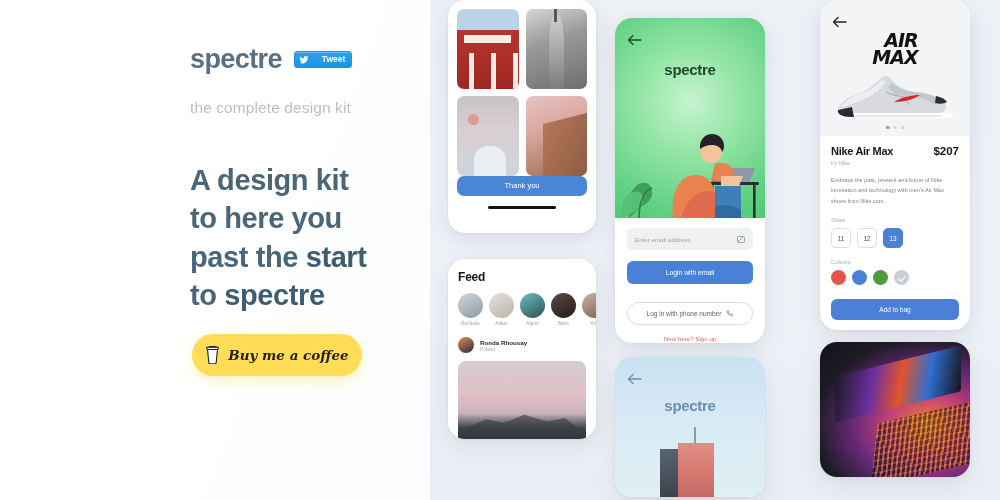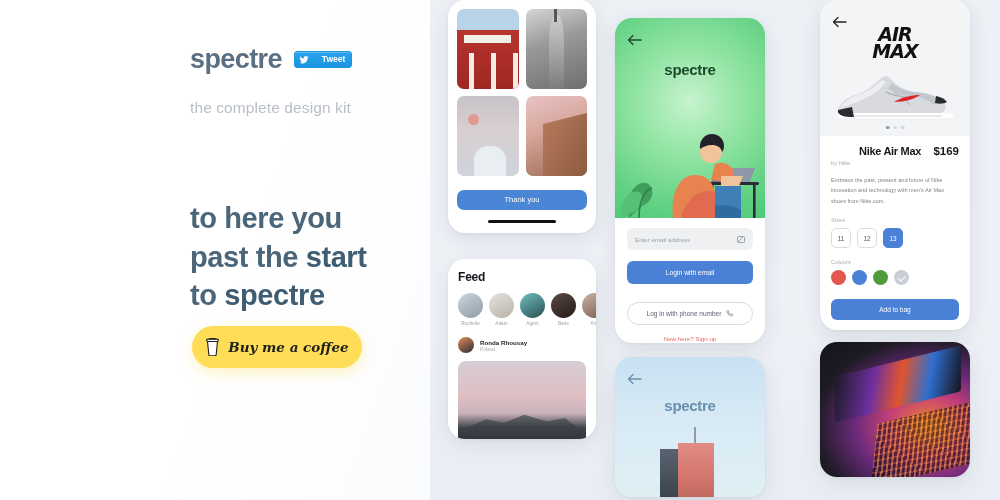--- a/index.html
+++ b/index.html
@@ -46,21 +46,21 @@
     margin-top: 42px;
     width: 166px; height: 47px;
     background: #2e3d81; border-radius: 24px;
     color: #fff; font-size: 14.5px; font-weight: 700;
     display: flex; align-items: center; justify-content: center;
     letter-spacing: .1px;
     box-shadow: 0 6px 16px rgba(46,61,129,.22);
     cursor: pointer;
   }
   .btn-coffee {
-    margin-top: 12px; margin-left: 2px;
+    margin-top: 20px; margin-left: 2px;
     width: 170px; height: 42px;
     background: #ffdd57; border-radius: 21px;
     display: flex; align-items: center; justify-content: center; gap: 8px;
     color: #20211f; font-size: 13.5px;
     font-family: "DejaVu Serif", serif; font-style: italic; font-weight: 700;
     box-shadow: 0 5px 14px rgba(255,221,87,.35);
     cursor: pointer;
   }
   .cup { width: 15px; height: 18px; position: relative; }
   .cup svg { display: block; }
@@ -172,31 +172,31 @@
   .blue-title { text-align: center; margin-top: 40px; font-size: 15px; font-weight: 800; color: #6a8fae; letter-spacing: -0.3px; }
   .tower { position: absolute; left: 50%; transform: translateX(-50%); bottom: 0; width: 68px; height: 62px; }
   .tower .body { position:absolute; bottom:0; left:22px; width:36px; height:54px; background: linear-gradient(180deg,#e08d84 0%,#d4776e 60%,#c26a62 100%); }
   .tower .dark { position:absolute; bottom:0; left:4px; width:22px; height:48px; background: linear-gradient(180deg,#5a6470,#3b434d); }
   .tower .spire { position:absolute; bottom:54px; left:38px; width:2px; height:16px; background:#8e9aa6; }
 
   
   .p-nike { width: 150px; height: 330px; }
   .nike-hero { height: 136px; background: #f3f4f6; position: relative; }
   .airmax {
-    position: absolute; left: 50%; transform: translateX(-50%); top: 26px;
+    position: absolute; left: 50%; transform: translateX(-50%); top: 32px;
     font-family: "DejaVu Sans", sans-serif; font-weight: 800; font-style: italic;
-    font-size: 19px; line-height: .92; color: #111; letter-spacing: -1px; text-align: center;
+    font-size: 19px; line-height: .92; color: #111; letter-spacing: -1px; text-align: right;
   }
   .shoe { position: absolute; left: 12px; right: 10px; top: 66px; height: 58px; }
   .dots { position: absolute; left: 50%; transform: translateX(-50%); bottom: 7px; display: flex; gap: 4px; }
   .dot { width: 3.5px; height: 3.5px; border-radius: 50%; background: #d2d5da; }
   .dot.on { background: #9aa0a8; }
   .nike-body { padding: 9px 11px 0; }
   .nrow { display: flex; align-items: baseline; justify-content: space-between; }
-  .nname { font-size: 11px; font-weight: 800; color: #14181d; letter-spacing: -.3px; margin-left: 28px; }
+  .nname { font-size: 11px; font-weight: 800; color: #14181d; letter-spacing: -.3px; }
   .nprice { font-size: 11.5px; font-weight: 800; color: #14181d; }
   .nby { font-size: 5.8px; color: #a8aeb5; margin-top: 3px; }
   .ndesc { font-size: 5.6px; line-height: 1.85; color: #7d848c; margin-top: 9px; }
   .sec-label { font-size: 5.8px; color: #a8aeb5; margin-top: 11px; }
   .sizes { display: flex; gap: 6px; margin-top: 5px; }
   .size {
     width: 20px; height: 20px; border: 1px solid #d9dde3; border-radius: 5px;
     display: flex; align-items: center; justify-content: center;
     font-size: 6.4px; color: #4f565e; cursor: pointer;
   }
@@ -244,21 +244,21 @@
         <svg viewBox="0 0 24 24">
           <path fill="#ffffff" d="M23 4.9a9 9 0 0 1-2.6.7 4.5 4.5 0 0 0 2-2.5 9 9 0 0 1-2.9 1.1 4.5 4.5 0 0 0-7.7 4.1A12.8 12.8 0 0 1 2.5 3.6a4.5 4.5 0 0 0 1.4 6 4.4 4.4 0 0 1-2-.6 4.5 4.5 0 0 0 3.6 4.4 4.5 4.5 0 0 1-2 .1 4.5 4.5 0 0 0 4.2 3.1A9 9 0 0 1 1 18.5a12.7 12.7 0 0 0 6.9 2c8.3 0 12.8-6.9 12.8-12.8v-.6A9 9 0 0 0 23 4.9z"></path>
         </svg>
         <span>Tweet</span>
       </div>
     </div>
 
     <div class="tagline">the complete design kit</div>
 
     <h1 class="headline">
-      <br>
+      <span>A design kit</span><br>
       <span>to here you</span><br>
       <span>past the </span><span class="hl">start</span><br>
       <span>to </span><span class="hl">spectre</span>
     </h1>
 
 
     <div class="btn-coffee">
       <span class="cup">
         <svg viewBox="0 0 15 18" width="15" height="18">
           <path d="M2.5 3.2h10l-1.3 13.3a1.3 1.3 0 0 1-1.3 1.2H5.1a1.3 1.3 0 0 1-1.3-1.2z" fill="#ffffff" stroke="#20211f" stroke-width="1.1"></path>
@@ -274,21 +274,21 @@
 
     <div class="col c1">
 
       <div class="phone p-grid">
         <div class="grid2">
           <div class="ph ph-a"></div>
           <div class="ph ph-b"></div>
           <div class="ph ph-c"></div>
           <div class="ph ph-d"></div>
         </div>
-        <div style="padding-top:14px">
+        <div style="">
           <div class="btn-blue">Thank you</div>
         </div>
         <div style="padding-top:10px">
             <div class="home-bar"></div>
           </div>
       </div>
 
       <div class="phone p-feed">
         <div class="feed-title">Feed</div>
 
@@ -418,21 +418,21 @@
           <div class="dots">
             <span class="dot on"></span>
             <span class="dot"></span>
             <span class="dot"></span>
           </div>
         </div>
 
         <div class="nike-body">
           <div class="nrow">
             <div class="nname">Nike Air Max</div>
-            <div class="nprice">$169</div>
+            <div class="nprice">$207</div>
           </div>
           <div class="nby">by Nike</div>
           <div class="ndesc">Embrace the past, present and future of Nike innovation and technology with men's Air Max shoes from Nike.com.</div>
 
           <div class="sec-label">Sizes</div>
           <div class="sizes">
             <div class="size">11</div>
             <div class="size">12</div>
             <div class="size sel">13</div>
           </div>

